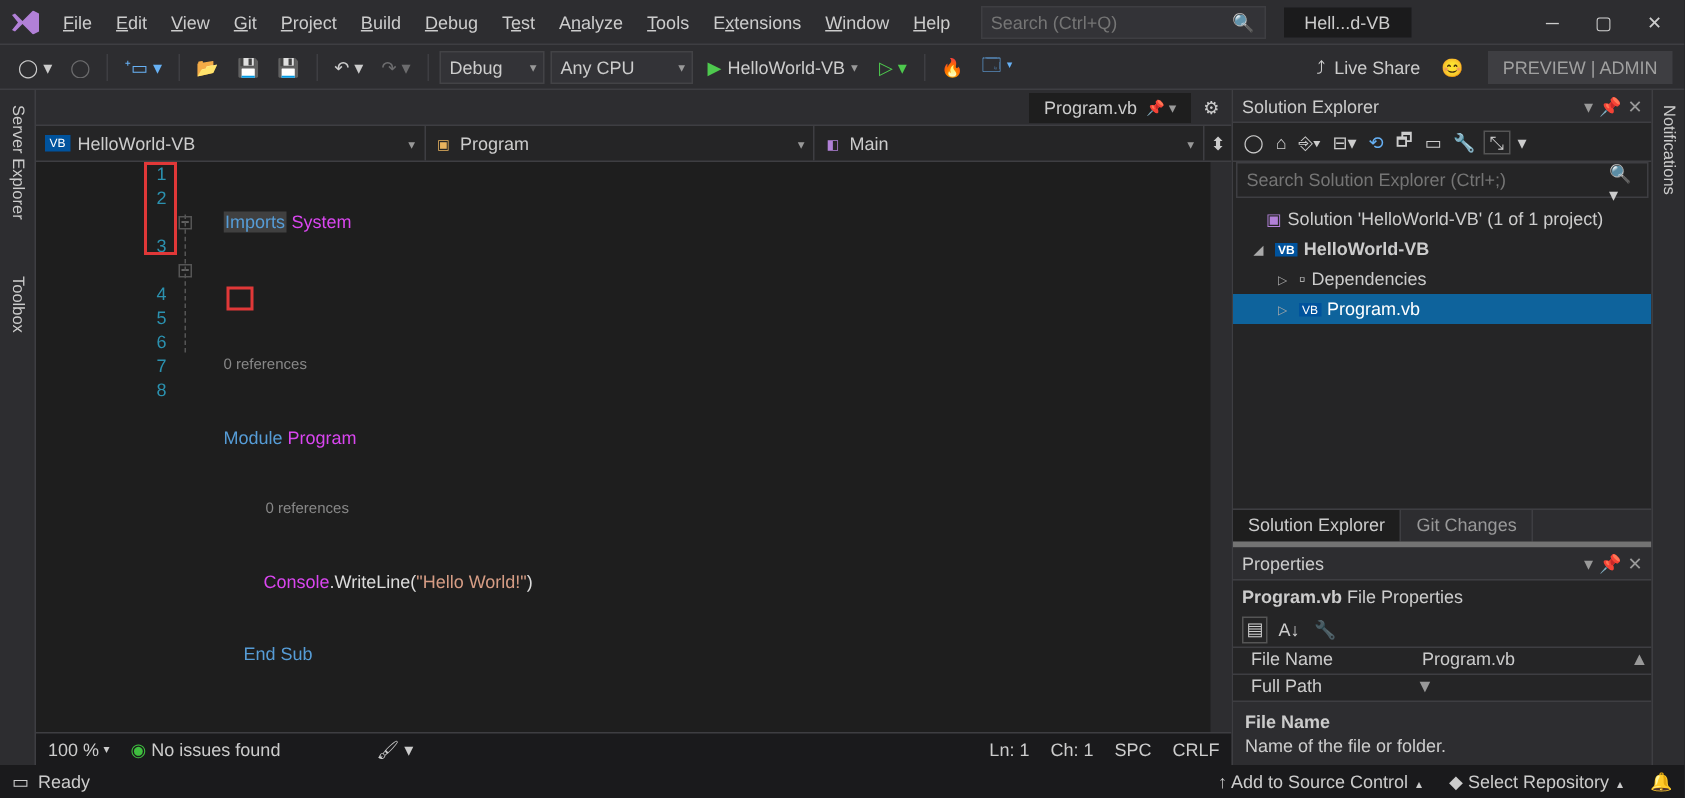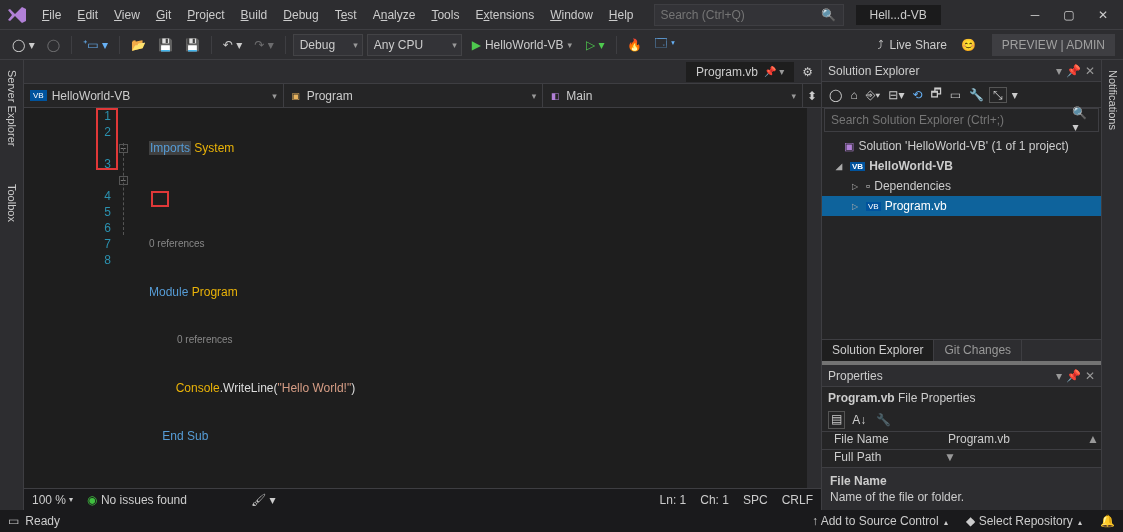--- a/index.html
+++ b/index.html
@@ -38,33 +38,33 @@
 .code-area { flex: 1; display: flex; font-family: Consolas, monospace; font-size: 13px; position: relative; overflow: hidden; }
 .gutter { width: 95px; background: #1e1e1e; text-align: right; padding-right: 8px; color: #2b91af; position: relative; }
 .line-num { height: 16px; line-height: 16px; }
 .red-box { position: absolute; border: 2px solid #e03838; }
 .fold-col { width: 30px; background: #1e1e1e; position: relative; }
 .fold-mark { position: absolute; left: 0; font-size: 10px; color: #999; border: 1px solid #555; width: 9px; height: 9px; line-height: 7px; text-align: center; }
 .code-text { flex: 1; background: #1e1e1e; white-space: pre; line-height: 16px; color: #dcdcdc; padding-left: 0; }
 .code-line { height: 16px; }
 .ref-line { height: 16px; font-size: 10px; color: #888; }
 .kw { color: #569cd6; }
-.cls { color: #eab308; }
+.cls { color: #d946ef; }
 .str { color: #d69d85; }
 .ident { color: #dcdcdc; }
 .param { color: #9cdcfe; }
 .scroll-mini { width: 14px; background: #2d2d30; }
 .right-rail { width: 22px; background: #2d2d30; border-left: 1px solid #3e3e42; display: flex; flex-direction: column; align-items: center; padding-top: 4px; }
 .right-rail-text { writing-mode: vertical-lr; font-size: 11px; padding-top: 6px; }
 .right-panel { width: 280px; background: #252526; display: flex; flex-direction: column; border-left: 1px solid #3e3e42; }
 .panel-header { height: 22px; background: #2d2d30; display: flex; align-items: center; padding: 0 6px; color: #ccc; border-bottom: 1px solid #3e3e42; }
 .panel-hdr-btns { margin-left: auto; display: flex; gap: 4px; color: #999; }
 .panel-toolbar { height: 26px; display: flex; align-items: center; padding: 0 4px; gap: 2px; border-bottom: 1px solid #3e3e42; }
 .ptb-btn { padding: 2px 3px; color: #ccc; cursor: pointer; }
-.panel-search { height: 24px; border: 1px solid #3e3e42; margin: 0 2px; display: flex; align-items: center; padding: 0 6px; background: #252526; }
+.panel-search { height: 24px; border: 1px solid #3e3e42; margin: 0 2px; display: flex; padding: 0 6px; background: #252526; }
 .panel-search input { background: transparent; border: none; color: #999; width: 100%; outline: none; }
 .tree { flex: 1; padding: 4px 0; overflow: hidden; }
 .tree-row { display: flex; align-items: center; height: 20px; padding-left: 8px; gap: 4px; cursor: pointer; }
 .tree-row.sel { background: #0e639c; color: #fff; }
 .tree-row .exp { width: 10px; font-size: 8px; color: #aaa; }
 .tree-row.bold { font-weight: bold; }
 .sln-ic { color: #b180d7; font-size: 11px; }
 .vbp-ic { background: #00539d; color: #fff; font-size: 8px; padding: 0 2px; }
 .tab-bottom { display: flex; height: 22px; background: #2d2d30; border-top: 1px solid #3e3e42; }
 .tab-bottom-item { padding: 3px 10px; background: #1e1e1e; border-right: 1px solid #3e3e42; }

